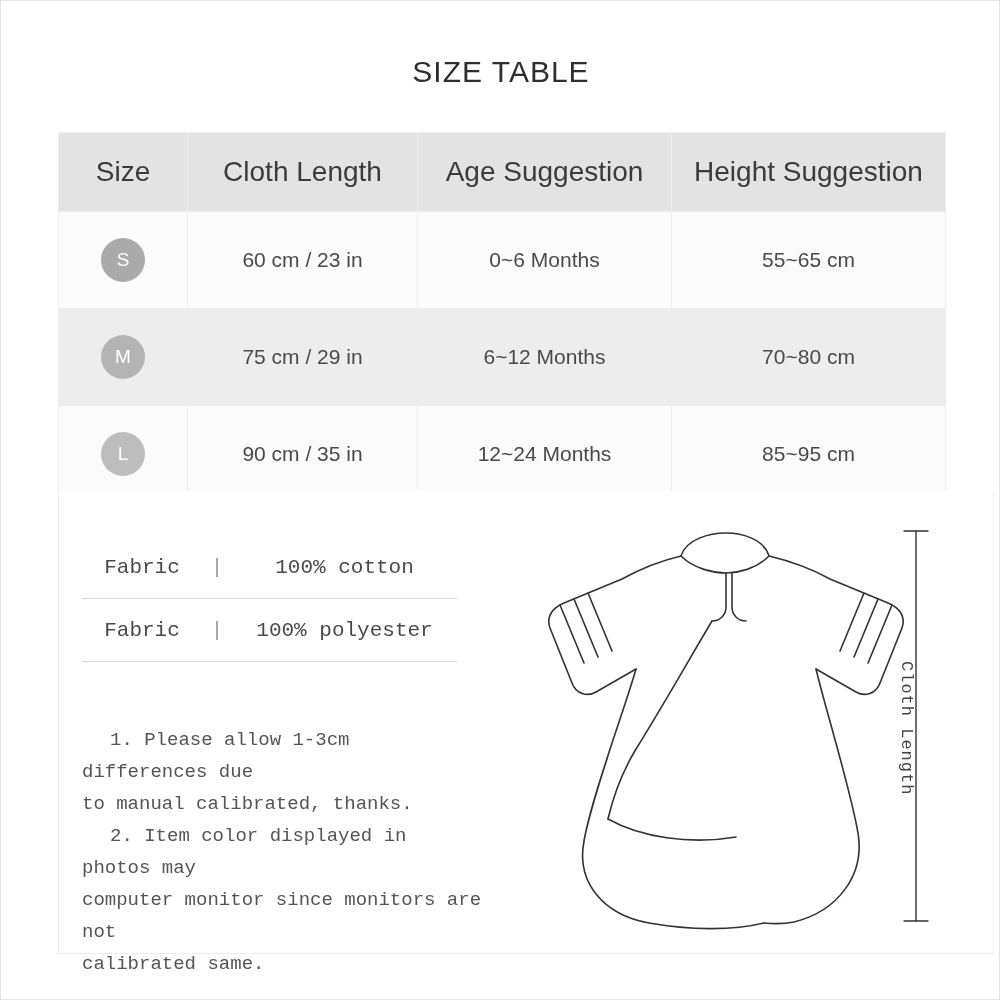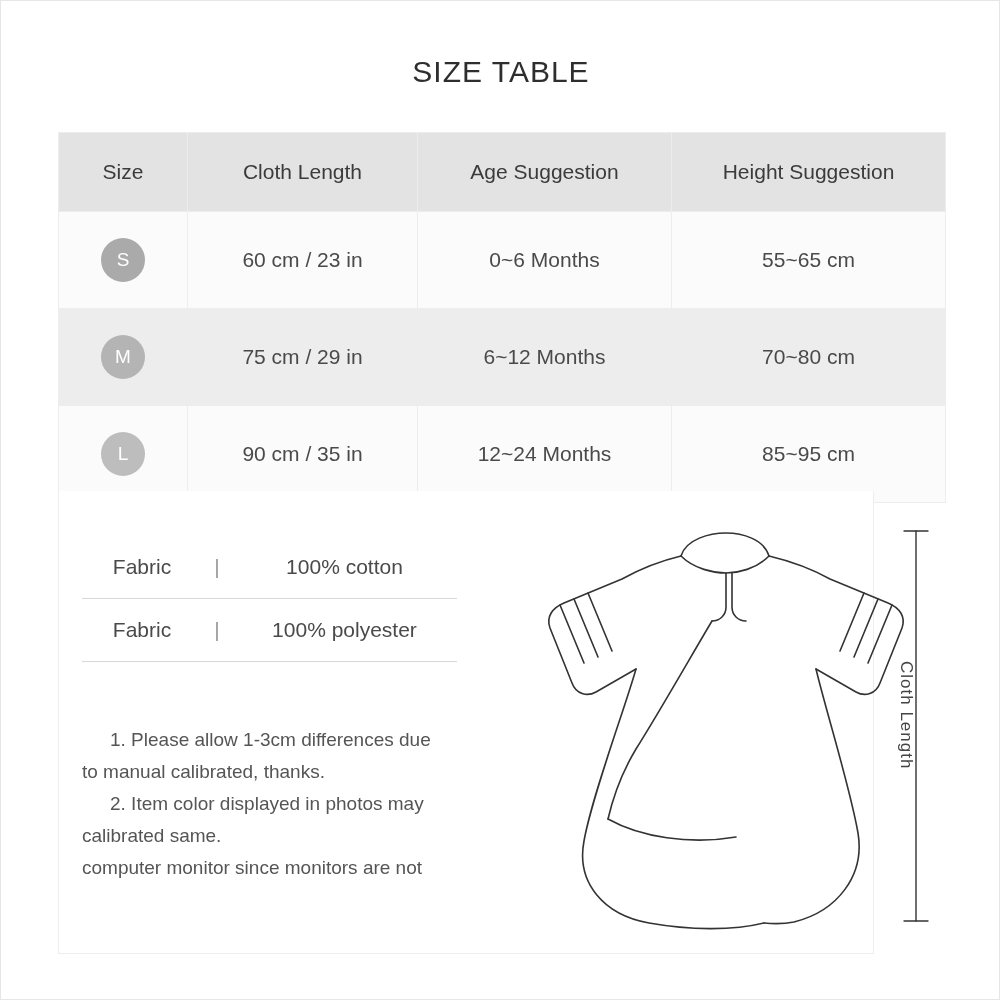--- a/index.html
+++ b/index.html
@@ -43,21 +43,21 @@
   }
   .size-table th, .size-table td {
     border: 1px solid #ededed;
     text-align: center;
     font-weight: normal;
     color: #4a4a4a;
   }
   .size-table thead th {
     height: 76px;
     background: #e3e3e3;
-    font-size: 21px;
+    font-size: 28px;
     color: #3b3b3b;
   }
   .size-table tbody td {
     height: 94px;
     font-size: 21px;
   }
   .size-table tbody tr:nth-child(odd) td {
     background: #fbfbfb;
   }
   .size-table tbody tr:nth-child(even) td {
@@ -82,26 +82,27 @@
     background: #b4b4b4;
   }
   .size-badge.badge-lighter {
     background: #bdbdbd;
   }
   
   .bottom-panel {
     position: absolute;
     left: 57px;
     top: 490px;
-    width: 816px;
+    width: 936px;
     height: 463px;
     border: 1px solid #ededed;
     border-top: none;
     box-sizing: border-box;
     background: #ffffff;
+    font-family: Liberation Mono, monospace;
   }
   .spec-list {
     position: absolute;
     left: 23px;
     top: 45px;
     width: 375px;
   }
   .spec-row {
     display: flex;
     align-items: center;
@@ -215,22 +216,22 @@
         <span class="spec-label">Fabric</span>
         <span class="spec-sep">|</span>
         <span class="spec-value">100% polyester</span>
       </div>
     </div>
 
     <div class="notes">
       <div class="note-line indent">1. Please allow 1-3cm differences due</div>
       <div class="note-line">to manual calibrated, thanks.</div>
       <div class="note-line indent">2. Item color displayed in photos may</div>
+      <div class="note-line">computer monitor since monitors are not</div>
       <div class="note-line">calibrated same.</div>
-      <div class="note-line">computer monitor since monitors are not</div>
     </div>
 
     <div class="illustration">
       <svg width="470" height="430" viewBox="0 0 470 430">
         <g fill="none" stroke="#333333" stroke-width="1.6" stroke-linejoin="round" stroke-linecap="round">
 
           <path d="M217 45 C222 28 246 22 262 22 C278 22 300 28 305 45"></path>
 
           <path d="M217 45 C230 58 250 62 262 62 C274 62 292 58 305 45"></path>
 

